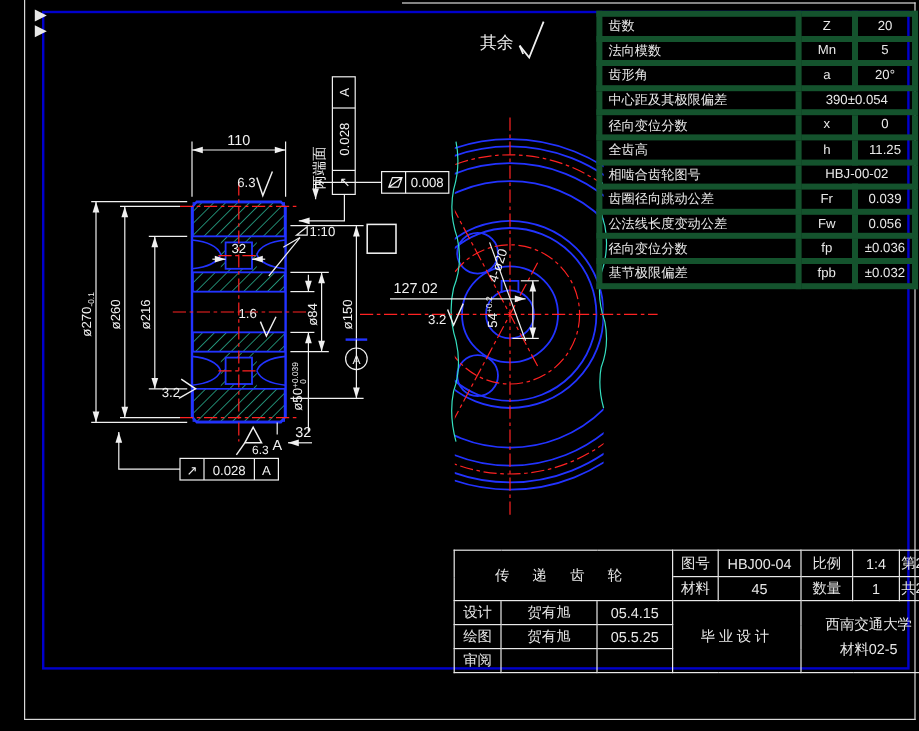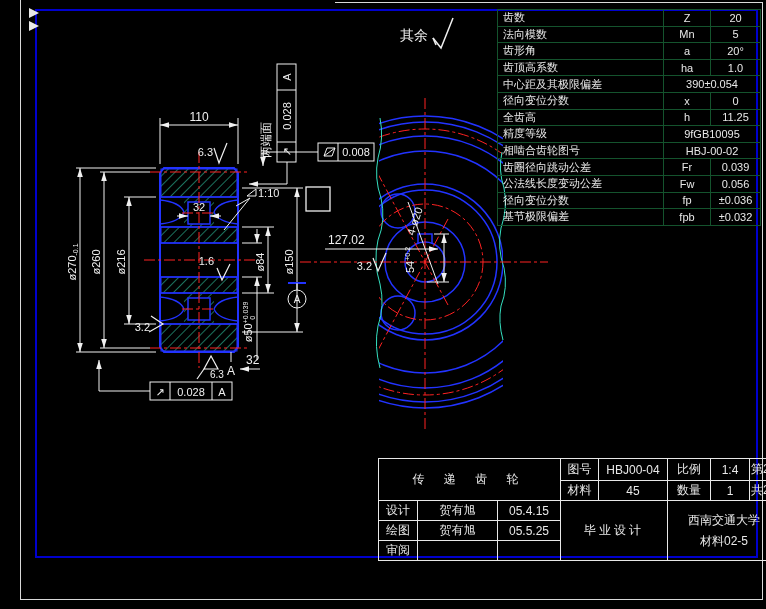--- a/index.html
+++ b/index.html
@@ -3,21 +3,21 @@
 <meta charset="utf-8">
 <style>
   html,body{margin:0;padding:0;background:#000;width:766px;height:609px;overflow:hidden;
     font-family:"Liberation Sans","DejaVu Sans",sans-serif;}
   #sheet{position:absolute;left:0;top:0;width:766px;height:609px;background:#000;}
   
   .wline{position:absolute;background:#d9d9d9;}
   #frame{position:absolute;left:35px;top:9px;width:723px;height:549px;border:2px solid #0000cd;box-sizing:border-box;}
   
   #ptable{position:absolute;left:497px;top:9px;width:263px;border-collapse:collapse;table-layout:fixed;}
-  #ptable td{border:1px solid #14532d;color:#e8e8e8;font-size:11px;height:15.6px;padding:0 2px;
+  #ptable td{border:5px solid #14532d;color:#e8e8e8;font-size:11px;height:15.6px;padding:0 2px;
     white-space:nowrap;overflow:hidden;}
   #ptable td.pn{text-align:left;padding-left:5px;}
   #ptable td.ps,#ptable td.pv{text-align:center;}
   
   #techreq{position:absolute;left:505px;top:287px;color:#f0f0f0;font-size:15px;line-height:20px;white-space:pre;}
   
   #tblock{position:absolute;left:378px;top:458px;width:402px;border-collapse:collapse;table-layout:fixed;border-radius:18px;}
   #tblock td{border:1.5px solid #e8e8e8;color:#e8e8e8;font-size:12px;text-align:center;
     white-space:nowrap;overflow:hidden;padding:0 1px;}
   .bigname{font-size:17px;letter-spacing:8px;}
@@ -291,41 +291,32 @@
           <td class="pn">法向模数</td>
           <td class="ps">Mn</td>
           <td class="pv">5</td>
         </tr>
     <tr>
           <td class="pn">齿形角</td>
           <td class="ps">a</td>
           <td class="pv">20°</td>
         </tr>
     <tr>
-          <td class="pn">齿顶高系数</td>
-          <td class="ps">ha</td>
-          <td class="pv">1.0</td>
-        </tr>
-    <tr>
           <td class="pn">中心距及其极限偏差</td>
           <td class="pv" colspan="2">390±0.054</td>
         </tr>
     <tr>
           <td class="pn">径向变位分数</td>
           <td class="ps">x</td>
           <td class="pv">0</td>
         </tr>
     <tr>
           <td class="pn">全齿高</td>
           <td class="ps">h</td>
           <td class="pv">11.25</td>
-        </tr>
-    <tr>
-          <td class="pn">精度等级</td>
-          <td class="pv" colspan="2">9fGB10095</td>
         </tr>
     <tr>
           <td class="pn">相啮合齿轮图号</td>
           <td class="pv" colspan="2">HBJ-00-02</td>
         </tr>
     <tr>
           <td class="pn">齿圈径向跳动公差</td>
           <td class="ps">Fr</td>
           <td class="pv">0.039</td>
         </tr>

